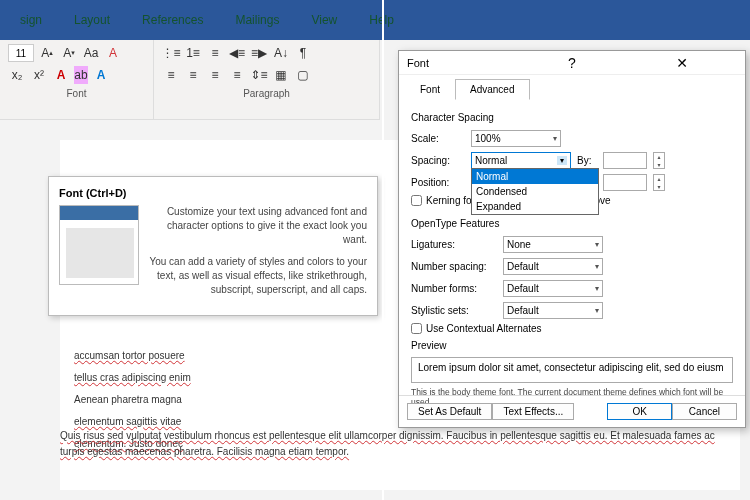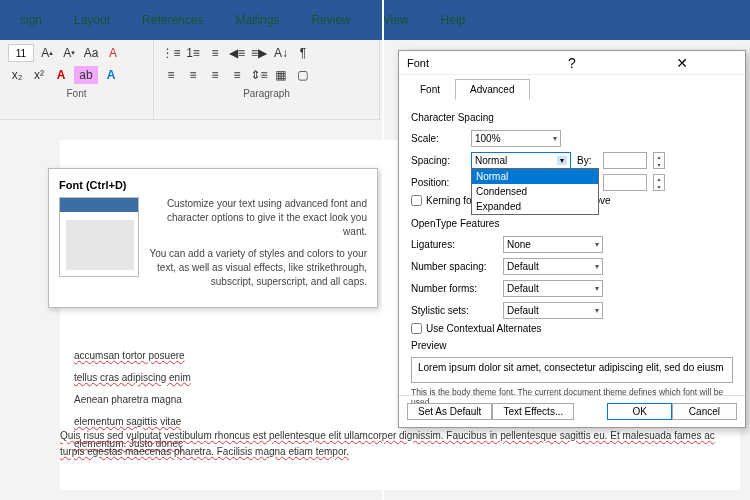--- a/index.html
+++ b/index.html
@@ -7,21 +7,21 @@
 .ribbon-bg { position: absolute; top: 0; left: 0; width: 100%; height: 40px; background: #2b579a; }
 .ribbon-menu { position: absolute; top: 0; left: 0; right: 0; height: 40px; display: flex; align-items: center; padding: 0 4px; color: #14532d; font-size: 12px; }
 .ribbon-menu span { padding: 10px 16px; cursor: pointer; }
 .toolbar { position: absolute; top: 40px; left: 0; width: 380px; height: 80px; background: #f3f2f1; border-bottom: 1px solid #ddd; display: flex; }
 .toolbar-group { padding: 4px 8px; border-right: 1px solid #ddd; flex: 0 0 auto; display: flex; flex-direction: column; }
 .toolbar-group:last-child { flex: 1; }
 .tg-row { display: flex; align-items: center; gap: 4px; margin-bottom: 4px; }
 .tg-item { width: 18px; height: 18px; display: inline-flex; align-items: center; justify-content: center; font-size: 12px; color: #333; }
 .tg-input { width: 26px; height: 18px; border: 1px solid #ccc; background: #fff; font-size: 10px; padding: 0 2px; text-align: center; }
 .tg-label { text-align: center; flex: 1; font-size: 10px; color: #555; margin-top: auto; }
-.tooltip-card { position: absolute; left: 48px; top: 168px; width: 330px; background: #fff; border: 1px solid #bbb; box-shadow: 2px 2px 6px rgba(0,0,0,.2); padding: 10px; }
+.tooltip-card { position: absolute; left: 48px; top: 176px; width: 330px; background: #fff; border: 1px solid #bbb; box-shadow: 2px 2px 6px rgba(0,0,0,.2); padding: 10px; }
 .tooltip-card h4 { font-size: 11px; font-weight: 600; margin-bottom: 6px; }
 .tooltip-body { display: flex; gap: 10px; }
 .thumb { width: 80px; height: 80px; border: 1px solid #bbb; background: linear-gradient(#3a6ea5 0 18%, #fff 18% 100%); flex-shrink: 0; position: relative; }
 .thumb::after { content: ""; position: absolute; left: 6px; top: 22px; width: 68px; height: 50px; background: #e6e6e6; }
 .tooltip-text { flex: 1; font-size: 10px; color: #444; line-height: 1.4; }
 .tooltip-text p { margin-bottom: 8px; text-align: right; }
 .doc { position: absolute; left: 60px; top: 140px; width: 680px; height: 350px; background: #fff; padding: 8px 14px; font-size: 10px; line-height: 1.6; color: #333; z-index: -1; }
 .doc p { margin-bottom: 6px; }
 .doc .err { text-decoration: underline wavy #d13438 1px; }
 .doc-below { position: absolute; left: 60px; top: 428px; width: 680px; font-size: 10px; line-height: 1.6; color: #333; }
@@ -61,41 +61,40 @@
 </style>
 </head>
 <body>
 
 <div class="ribbon-bg"></div>
 <div class="ribbon-menu">
   <span>sign</span>
   <span>Layout</span>
   <span>References</span>
   <span>Mailings</span>
-  <span>Review</span>
   <span>View</span>
   <span>Help</span>
 </div>
 
 <div class="toolbar">
   <div class="toolbar-group" style="width:154px">
     <div class="tg-row">
       <input class="tg-input" value="11" style="">
       <span class="tg-item">A<sup style="font-size:7px">▴</sup></span>
       <span class="tg-item">A<sup style="font-size:7px">▾</sup></span>
       <span class="tg-item">Aa</span>
       <span class="tg-item" style="color:#d13438">A</span>
     </div>
     <div class="tg-row">
       <span class="tg-item">x₂</span>
       <span class="tg-item">x²</span>
       <span class="tg-item" style="color:#c00">
           <b>A</b>
         </span>
-      <span class="tg-item" style="background:#f0abfc;width:24px">ab</span>
+      <span class="tg-item" style="background:#f0abfc;width:14px">ab</span>
       <span class="tg-item" style="color:#0078d4">
           <b>A</b>
         </span>
     </div>
     <div class="tg-label">Font</div>
   </div>
   <div class="toolbar-group">
     <div class="tg-row">
       <span class="tg-item">⋮≡</span>
       <span class="tg-item">1≡</span>

